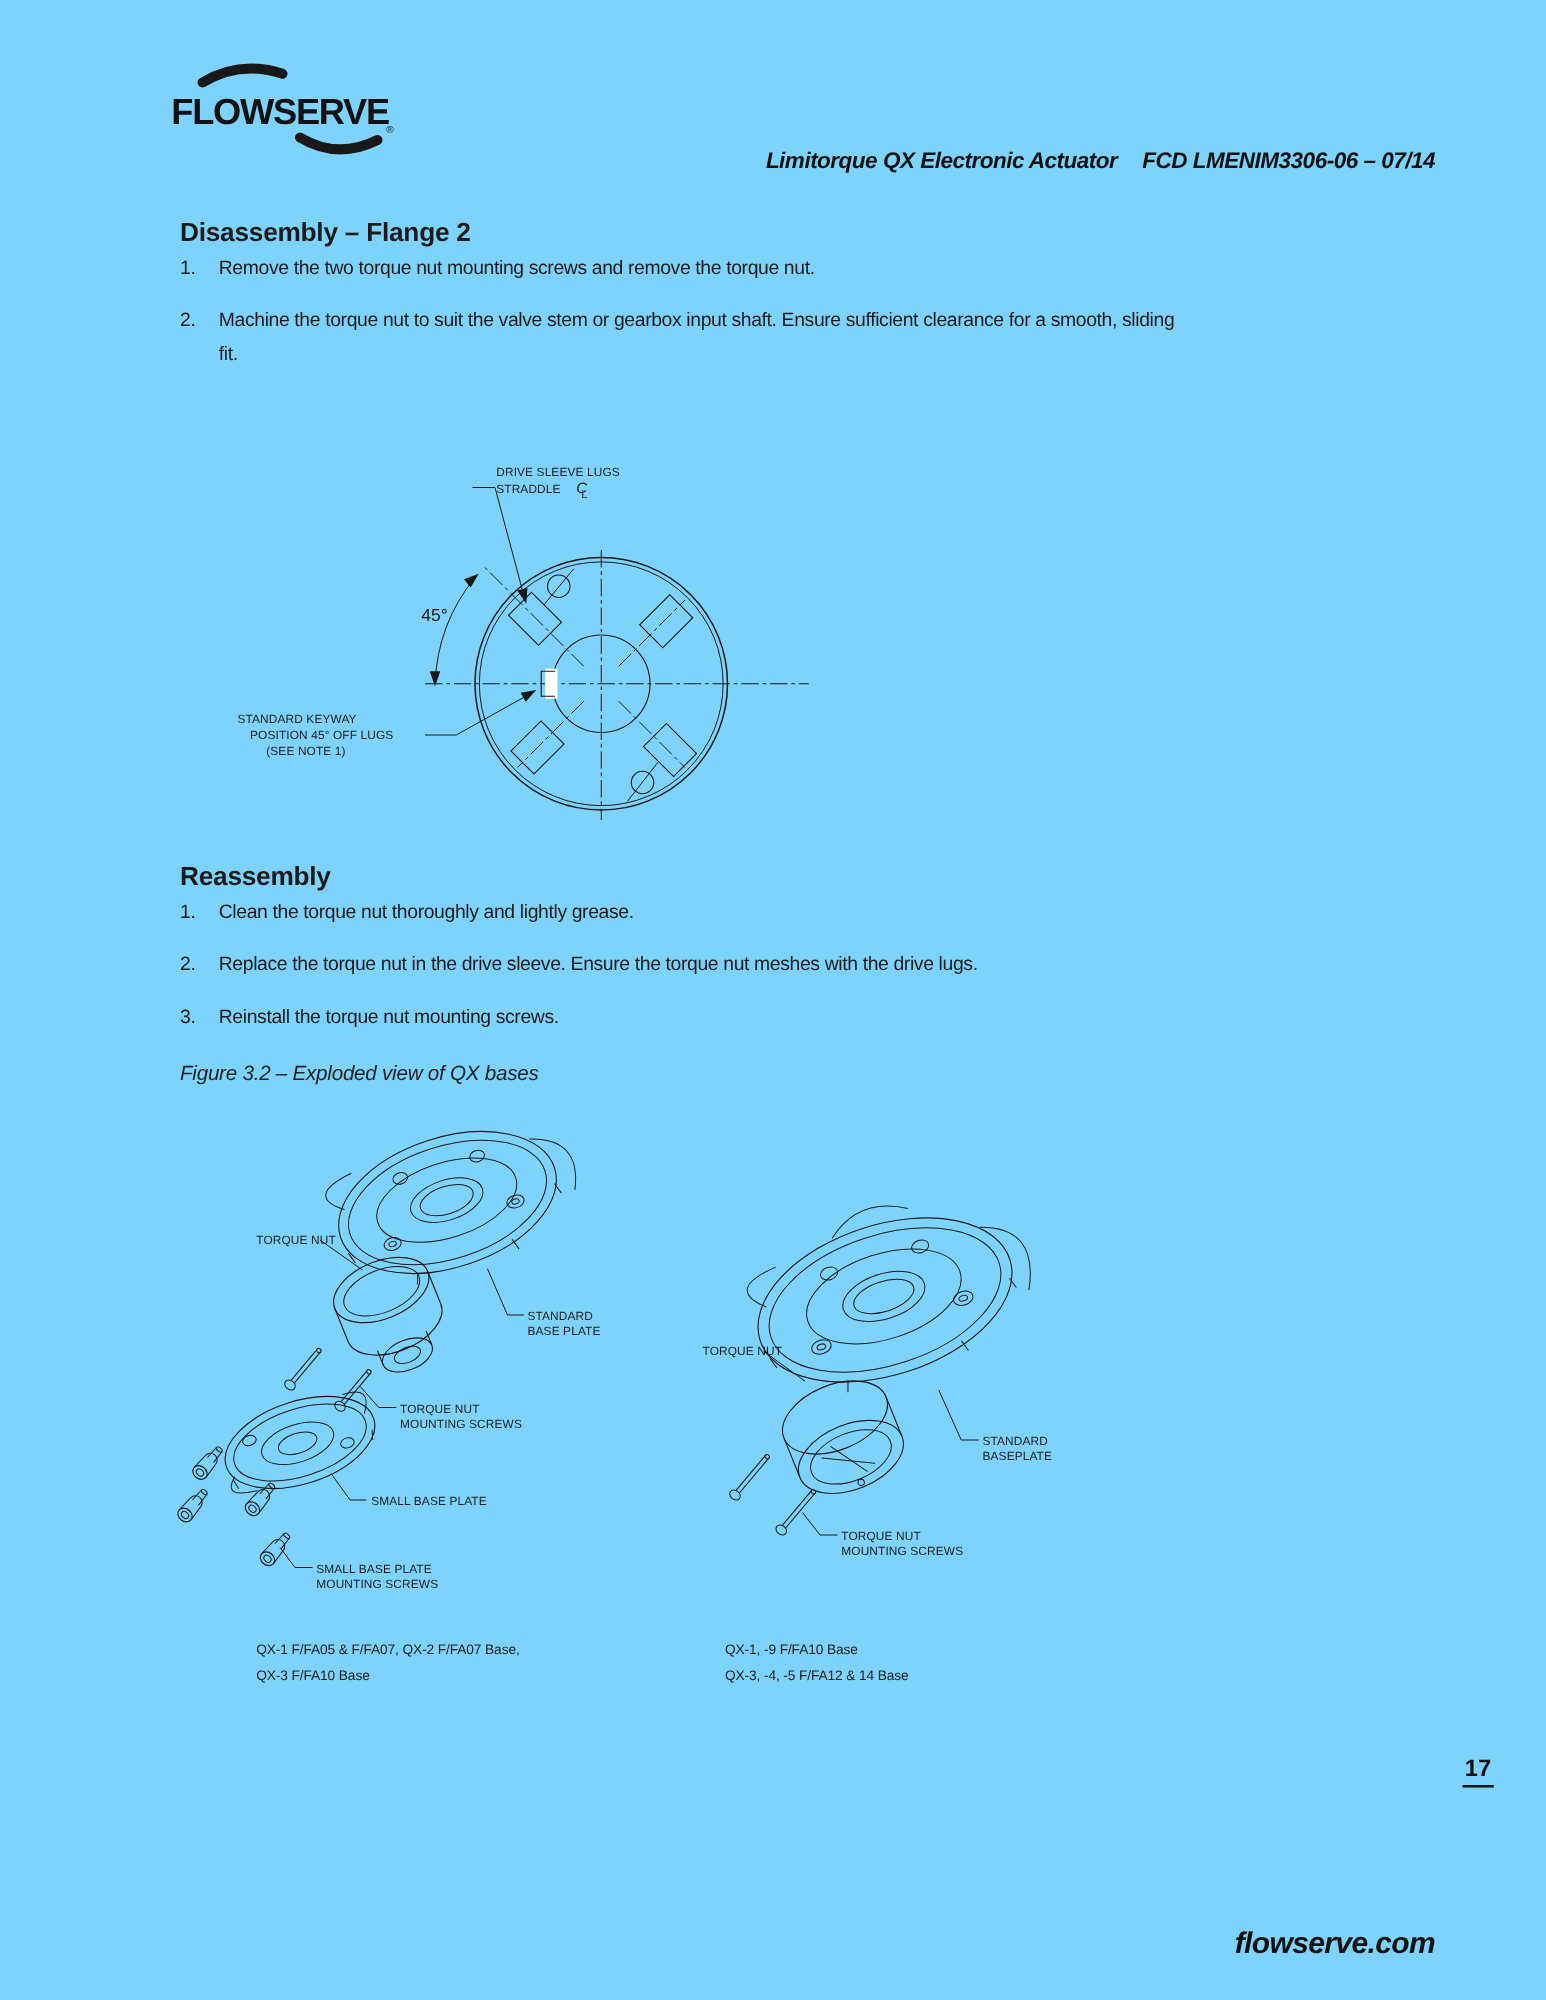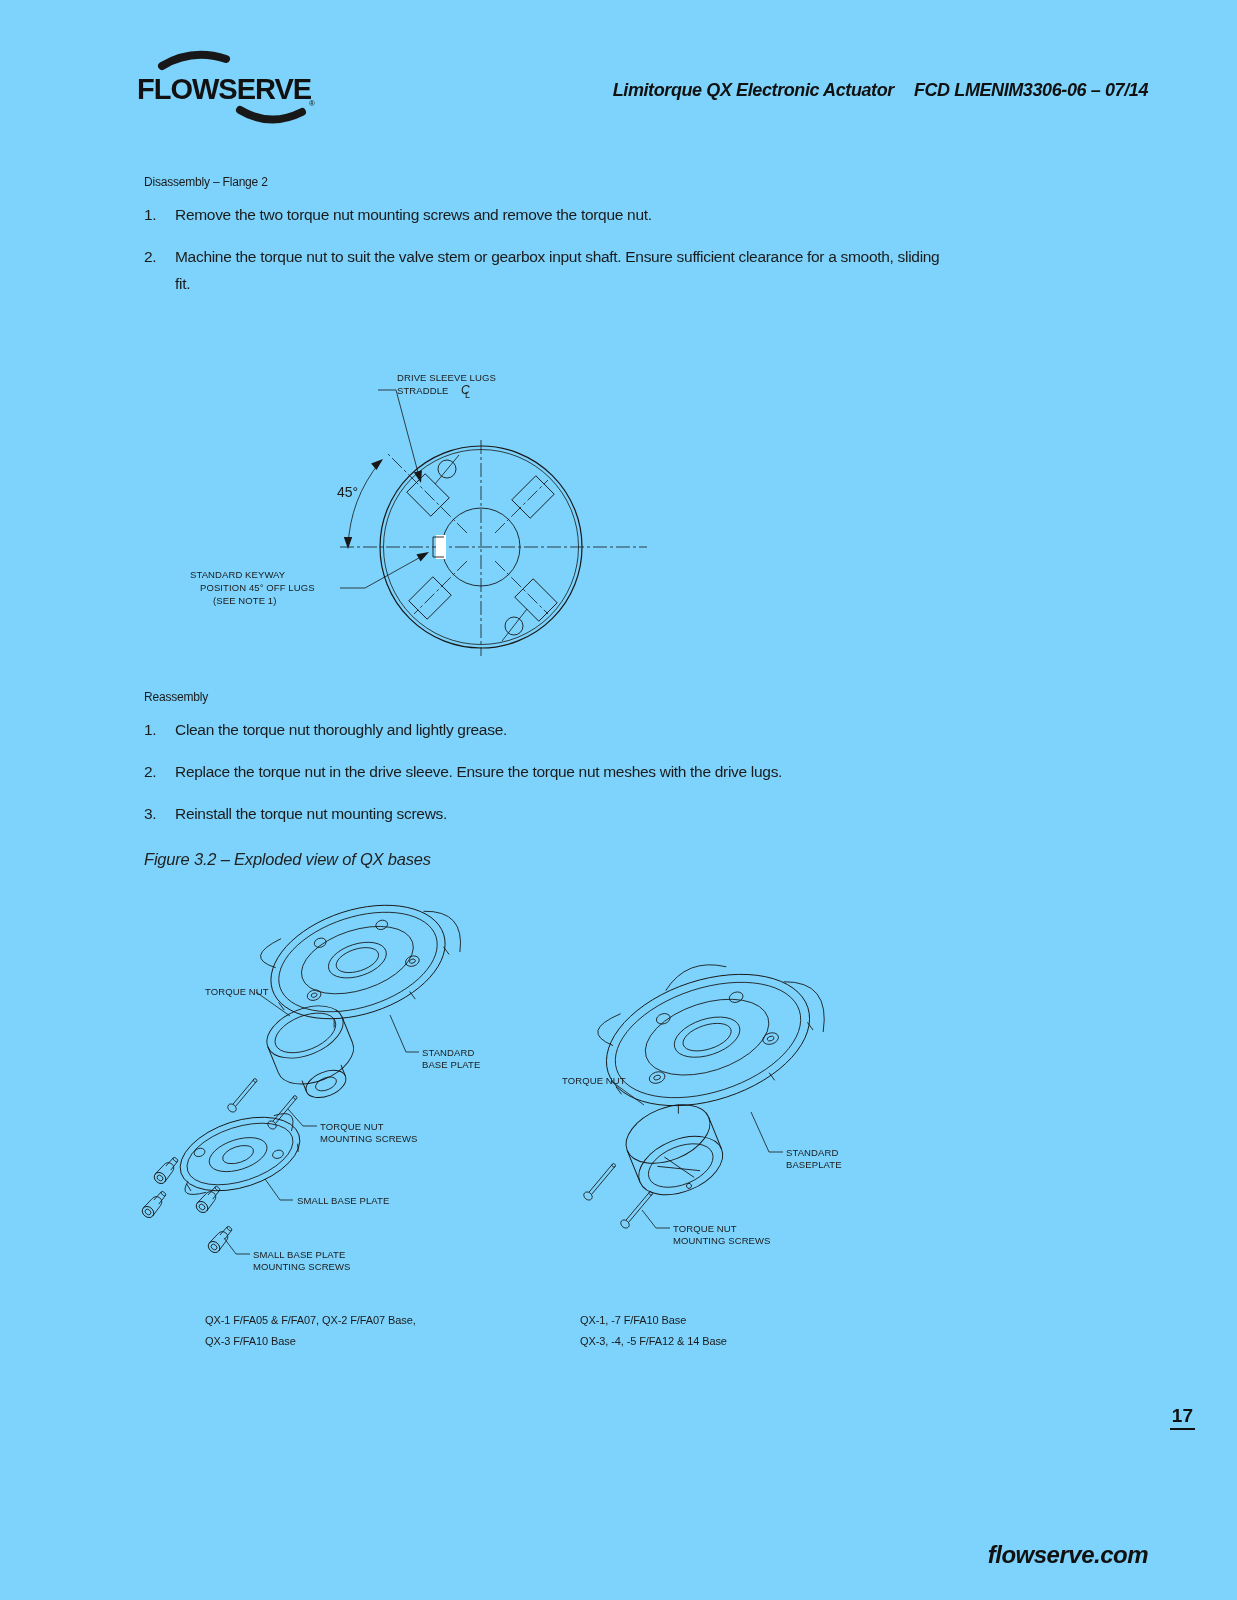--- a/index.html
+++ b/index.html
@@ -1,26 +1,26 @@
 <!DOCTYPE html>
 <html><head>
 <meta charset="utf-8">
 <style>
   html,body{margin:0;padding:0;background:#e8e8e8;}
   .page{
     position:relative;width:1237px;height:1600px;margin:0 auto;background:#7dd3fc;
     font-family:"Liberation Sans", sans-serif;color:#1b1b1b;overflow:hidden;
   }
   .abs{position:absolute;}
-  .heading{font-weight:normal;font-size:12px;letter-spacing:-0.2px;}
+  .heading{font-weight:bold;font-size:21px;letter-spacing:-0.2px;}
   .li{display:flex;font-size:15.5px;letter-spacing:-0.3px;line-height:27px;}
   .li .num{width:31px;flex:none;}
   .li .txt{width:782px;}
   .figcap{font-style:italic;font-size:16.5px;letter-spacing:-0.2px;color:#222;}
-  .hdr-title{display:flex;gap:20px;font-weight:bold;font-style:italic;font-size:18px;letter-spacing:-0.4px;color:#111;}
+  .hdr-title{display:flex;gap:20px;font-weight:bold;font-style:italic;font-size:18px;letter-spacing:-0.4px;color:#111;margin-top:38px;}
   .pagenum{font-weight:bold;font-size:19px;border-bottom:2px solid #111;padding:0 2px 1px 2px;color:#111;}
   .site{font-weight:bold;font-style:italic;font-size:24px;letter-spacing:-0.5px;color:#111;}
   .smallcap{font-size:11px;letter-spacing:-0.1px;line-height:21px;color:#1b1b1b;}
   svg text{font-family:"Liberation Sans", sans-serif;}
   .dlabel{font-size:9.5px;fill:#1b1b1b;letter-spacing:0.1px;}
   .ln{stroke:#181818;fill:none;}
   .sw12{stroke-width:1.2;}
   .sw09{stroke-width:0.9;}
   .sw08{stroke-width:0.8;}
   .chain{stroke-dasharray:14 3 3 3;}
@@ -294,21 +294,21 @@
     <text x="533" y="370" class="dlabel">TORQUE NUT</text>
     <text x="533" y="382" class="dlabel">MOUNTING SCREWS</text>
     <path d="M 530 366 L 516 366 L 502 348" class="ln sw08"></path>
   </svg>
 
   <div class="abs smallcap" style="left:205px;top:1310px">
     <div>QX-1 F/FA05 &amp; F/FA07,  QX-2 F/FA07 Base,</div>
     <div>QX-3 F/FA10 Base</div>
   </div>
   <div class="abs smallcap" style="left:580px;top:1310px">
-    <div>QX-1, -7 F/FA10 Base</div>
+    <div>QX-1, -9 F/FA10 Base</div>
     <div>QX-3, -4, -5 F/FA12 &amp; 14 Base</div>
   </div>
 
   <div class="abs pagenum" style="right:42px;top:1405px">17</div>
 
   <div class="abs site" style="right:89px;top:1541px">flowserve.com</div>
 
 </div>
 
 </body></html>

